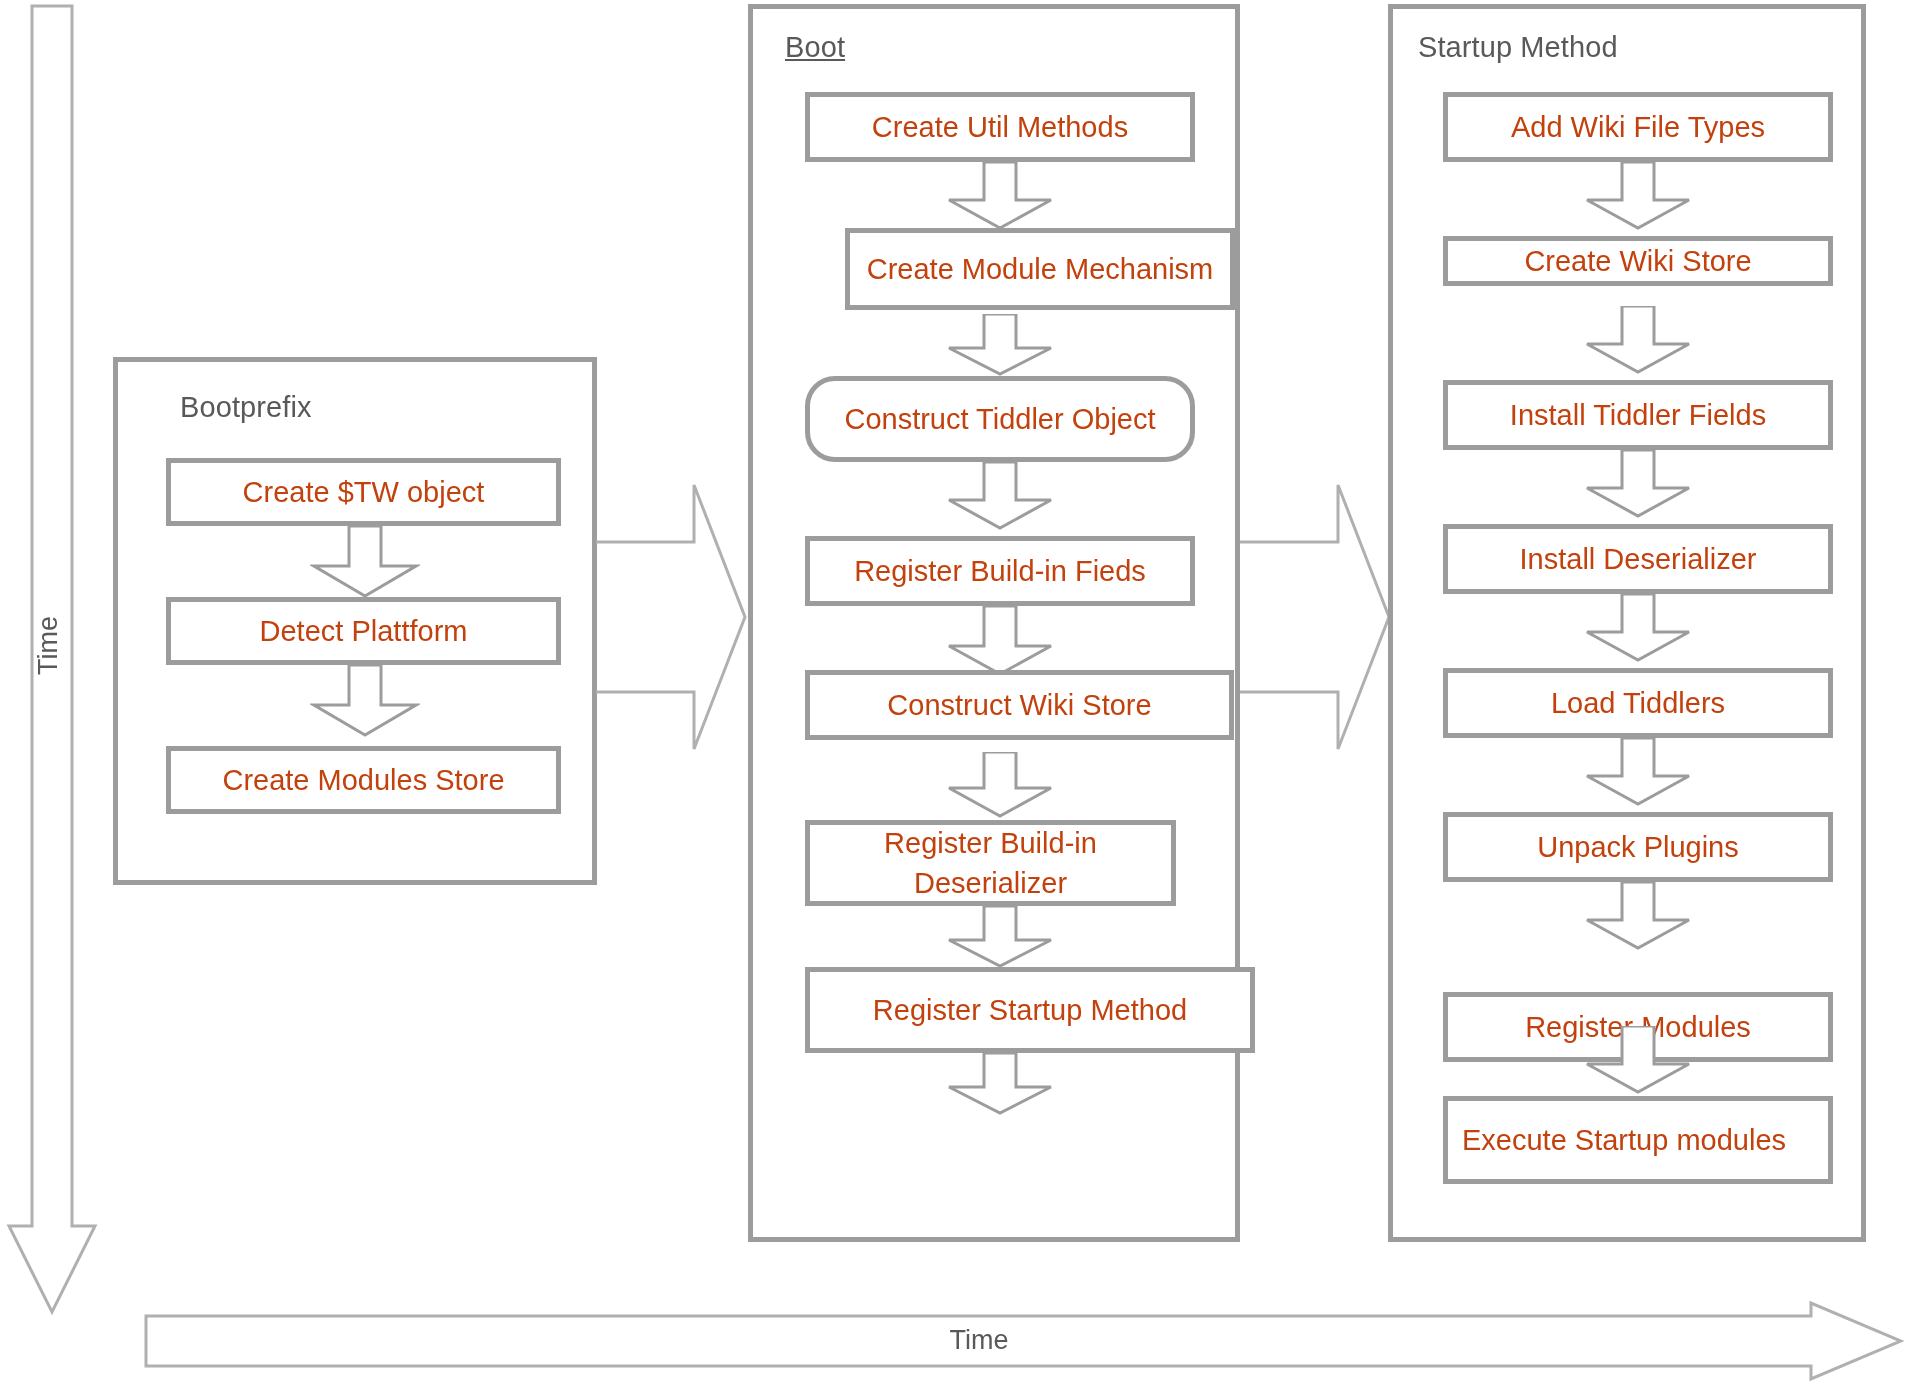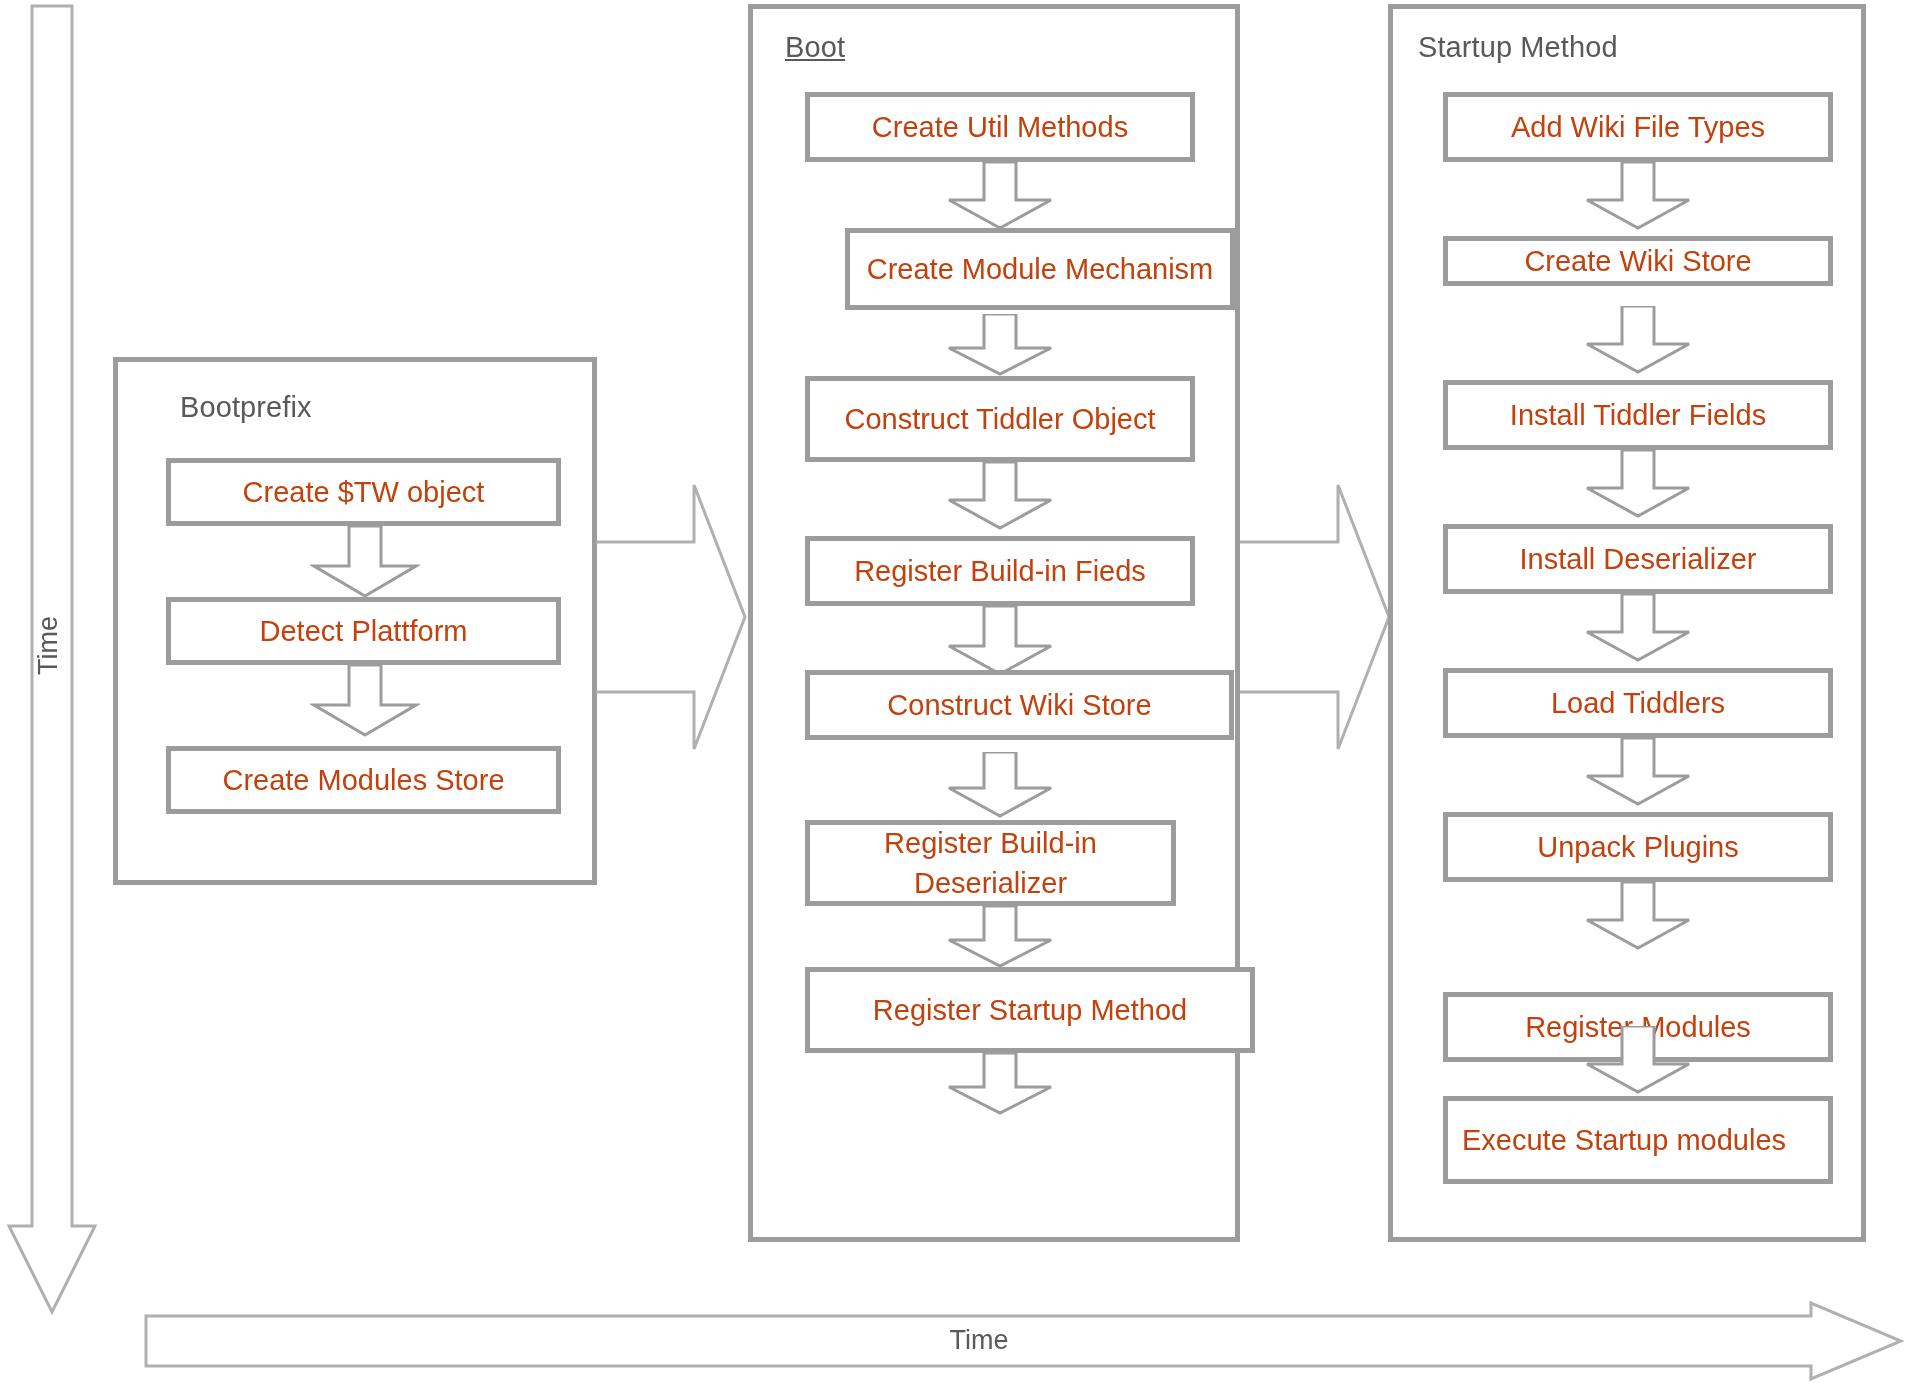--- a/index.html
+++ b/index.html
@@ -143,21 +143,21 @@
     </svg>
   </div>
 
   <div class="pbox two-line" style="left:805px; top:228px; width:390px; height:82px;margin-left:40px;">Create Module Mechanism</div>
   <div class="downarrow" style="left:945px; top:314px;">
     <svg width="110" height="62" viewBox="0 0 110 62" xmlns="http://www.w3.org/2000/svg">
       <path d="M 39 0 L 71 0 L 71 34 L 106 34 L 55 60 L 4 34 L 39 34 Z" fill="#ffffff" stroke="#9c9c9c" stroke-width="3"></path>
     </svg>
   </div>
 
-  <div class="pbox two-line" style="left:805px; top:376px; width:390px; height:86px;">Construct Tiddler Object</div>
+  <div class="pbox two-line" style="left:805px; top:376px; width:390px; height:86px;border-radius:30px;">Construct Tiddler Object</div>
   <div class="downarrow" style="left:945px; top:462px;">
     <svg width="110" height="68" viewBox="0 0 110 68" xmlns="http://www.w3.org/2000/svg">
       <path d="M 39 0 L 71 0 L 71 38 L 106 38 L 55 66 L 4 38 L 39 38 Z" fill="#ffffff" stroke="#9c9c9c" stroke-width="3"></path>
     </svg>
   </div>
 
   <div class="pbox" style="left:805px; top:536px; width:390px; height:70px;">Register Build-in Fieds</div>
   <div class="downarrow" style="left:945px; top:606px;">
     <svg width="110" height="70" viewBox="0 0 110 70" xmlns="http://www.w3.org/2000/svg">
       <path d="M 39 0 L 71 0 L 71 40 L 106 40 L 55 68 L 4 40 L 39 40 Z" fill="#ffffff" stroke="#9c9c9c" stroke-width="3"></path>

